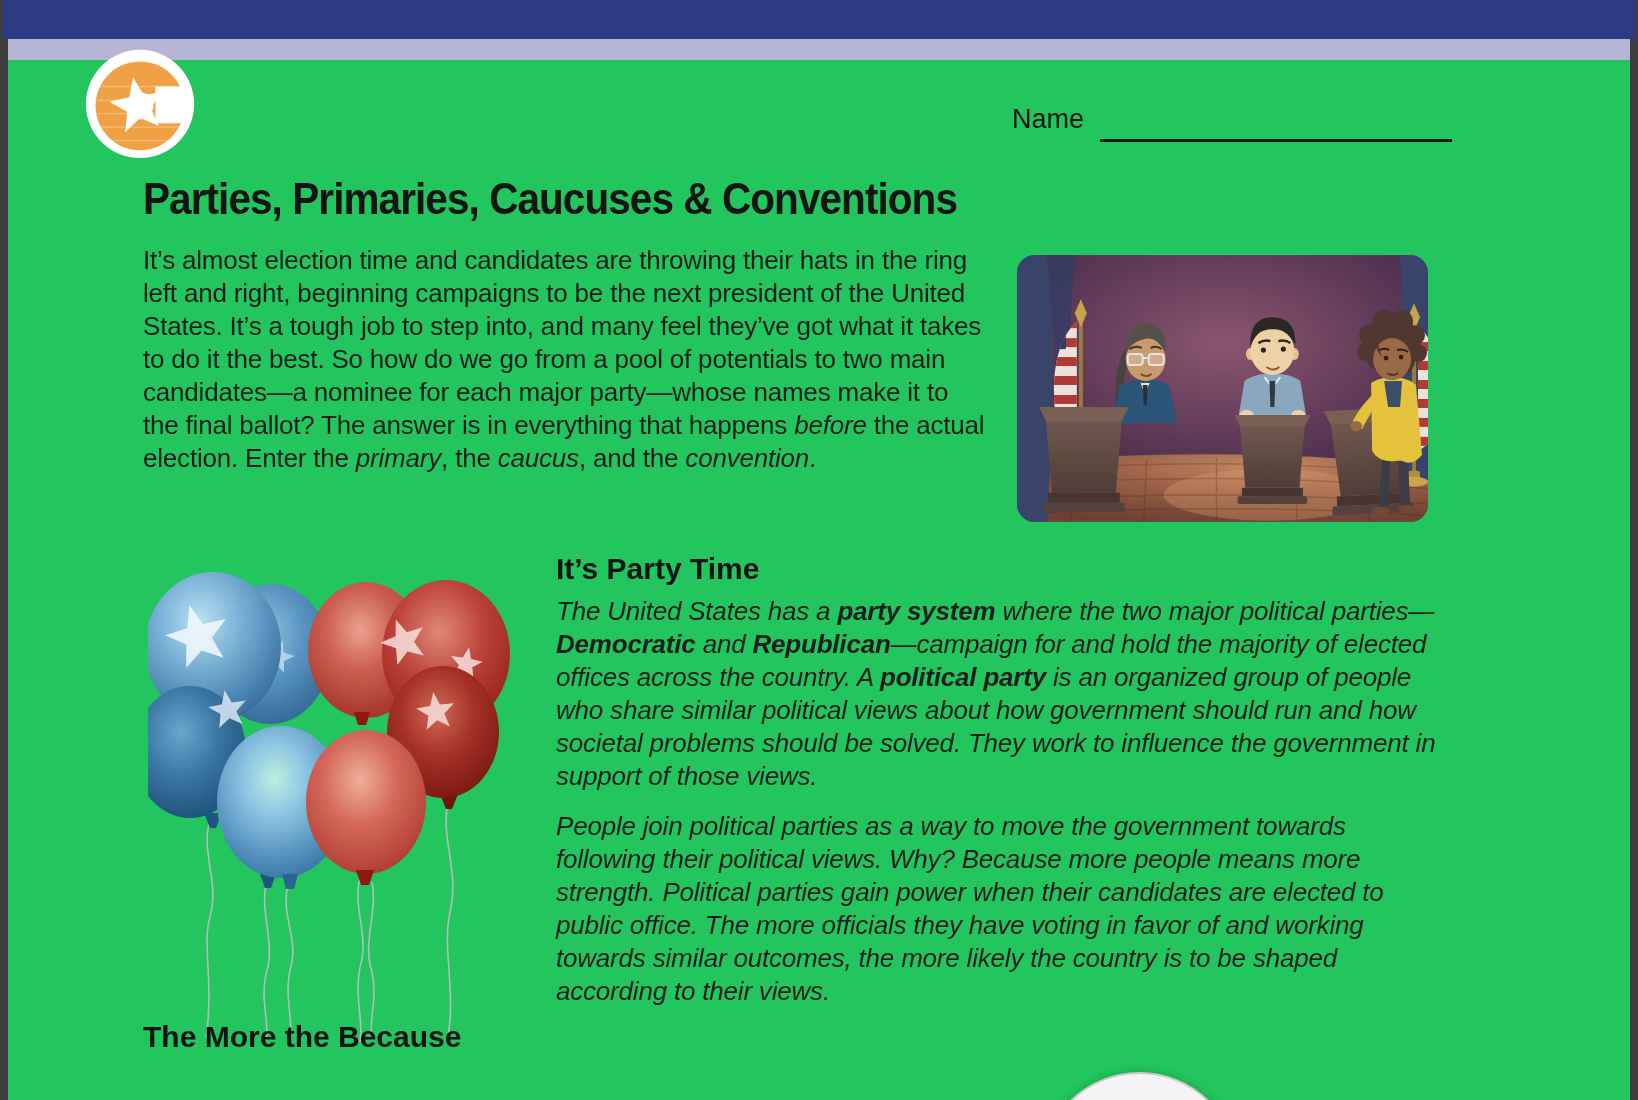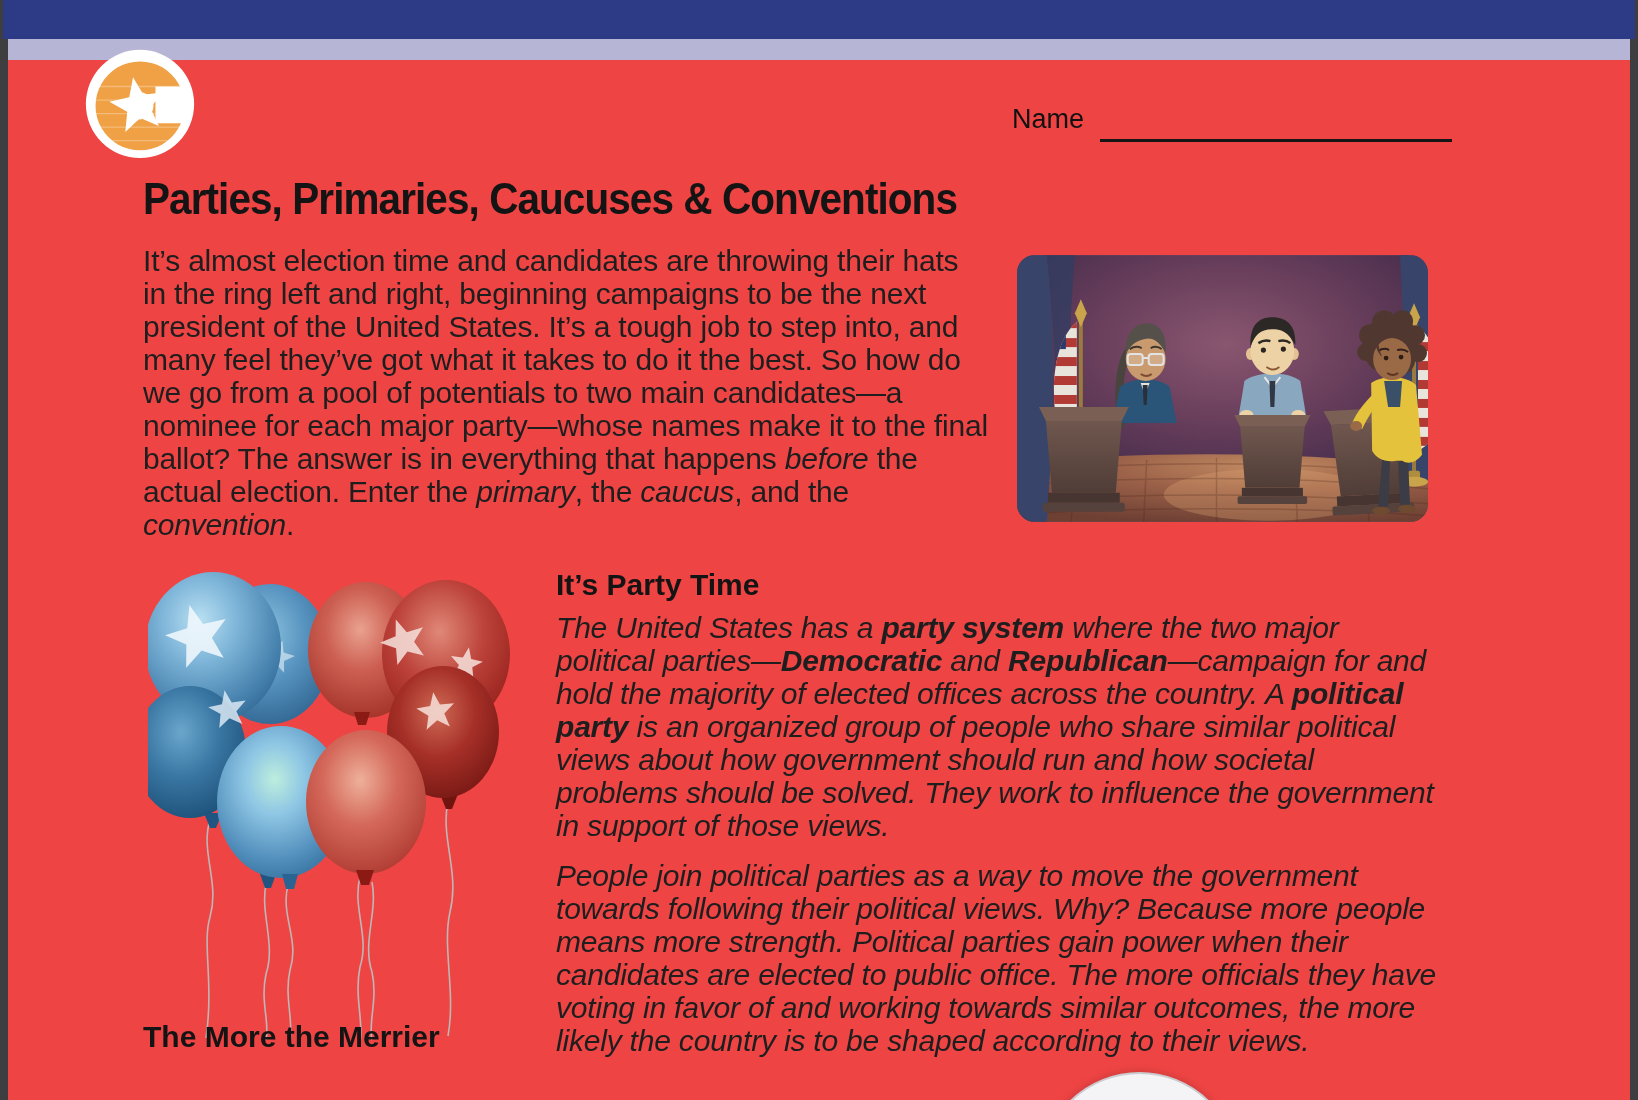--- a/index.html
+++ b/index.html
@@ -1,34 +1,34 @@
 <!DOCTYPE html>
 <html><head>
 <meta charset="utf-8">
 <style>
   html,body{margin:0;padding:0;background:#3e3e40;}
-  .page{position:relative;width:1638px;height:1100px;background:#ef4444;overflow:hidden;
+  .page{position:relative;width:1638px;height:1100px;background:#22c55e;overflow:hidden;
         font-family:"Liberation Sans","DejaVu Sans",sans-serif;color:#1e1e1e;}
   .edge{position:absolute;top:0;height:100%;background:#3e3e40;z-index:1;}
   .edge-left{left:0;width:8px;}
   .edge-right{right:0;width:8px;}
   .bar-blue{position:absolute;left:3px;right:3px;top:0;height:39px;background:#2d3a86;z-index:2;}
   .bar-lavender{position:absolute;left:8px;right:8px;top:39px;height:21px;background:#b7b5d6;z-index:2;}
   .logo{position:absolute;left:82px;top:44px;width:116px;height:116px;z-index:3;}
   .name-row{position:absolute;left:1012px;top:104px;z-index:3;}
   .name-label{font-size:27px;color:#111;}
   .name-line{position:absolute;left:1100px;top:139px;width:352px;height:3px;background:#161616;z-index:3;}
   .title{position:absolute;left:143px;top:174px;font-size:44px;font-weight:700;letter-spacing:-1px;
          transform:scaleX(0.92);transform-origin:0 50%;white-space:nowrap;color:#141414;z-index:3;}
-  .bodytext{font-size:30px;line-height:33px;letter-spacing:-0.2px;color:#1e1e1e;}
+  .bodytext{font-size:26px;line-height:33px;letter-spacing:-0.2px;color:#1e1e1e;}
   .intro{position:absolute;left:143px;top:244px;width:845px;z-index:3;}
   .debate{position:absolute;left:1017px;top:255px;width:411px;height:267px;border-radius:18px;overflow:hidden;z-index:3;}
   .balloons{position:absolute;left:148px;top:552px;width:378px;height:492px;z-index:3;}
   .col-right{position:absolute;left:556px;top:552px;width:882px;z-index:3;}
-  .section-heading{font-size:30px;font-weight:700;color:#141414;margin:16px 0 9px 0;}
+  .section-heading{font-size:30px;font-weight:700;color:#141414;margin:0 0 9px 0;}
   .col-right p{margin:0 0 17px 0;font-style:italic;}
   .more-heading{position:absolute;left:143px;top:1020px;font-size:30px;font-weight:700;color:#141414;z-index:3;}
   .circle-peek{position:absolute;left:1040px;top:1072px;width:195px;height:195px;border-radius:50%;
                background:#f4f4f6;border:2px solid #cbcbcf;box-shadow:0 0 10px rgba(0,0,0,0.18);z-index:3;}
   .b{font-weight:700;}
   .i{font-style:italic;}
 </style>
 </head>
 <body>
 
@@ -275,17 +275,17 @@
       <path d="M208,318 L226,318 L221,333 L213,333 Z" fill="#8c1a14"></path>
     </g>
   </svg>
 
   <div class="col-right">
     <div class="section-heading">It’s Party Time</div>
     <p class="bodytext"><span>The United States has a </span><span class="b">party system</span><span> where the two major political parties—</span><span class="b">Democratic</span><span> and </span><span class="b">Republican</span><span>—campaign for and hold the majority of elected offices across the country. A </span><span class="b">political party</span><span> is an organized group of people who share similar political views about how government should run and how societal problems should be solved. They work to influence the government in support of those views.</span></p>
     <p class="bodytext"><span>People join political parties as a way to move the government towards following their political views. Why? Because more people means more strength. Political parties gain power when their candidates are elected to public office. The more officials they have voting in favor of and working towards similar outcomes, the more likely the country is to be shaped according to their views.</span></p>
   </div>
 
-  <div class="more-heading">The More the Merrier</div>
+  <div class="more-heading">The More the Because</div>
 
   <div class="circle-peek"></div>
 
 </div>
 
 </body></html>

